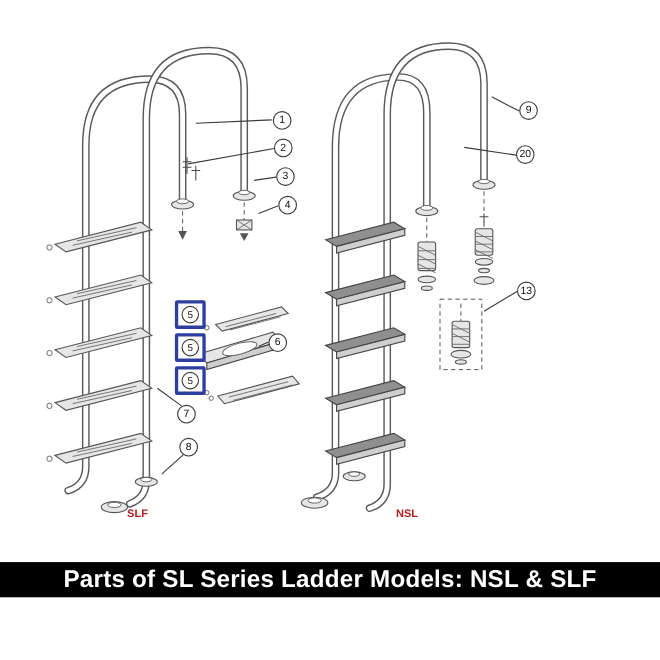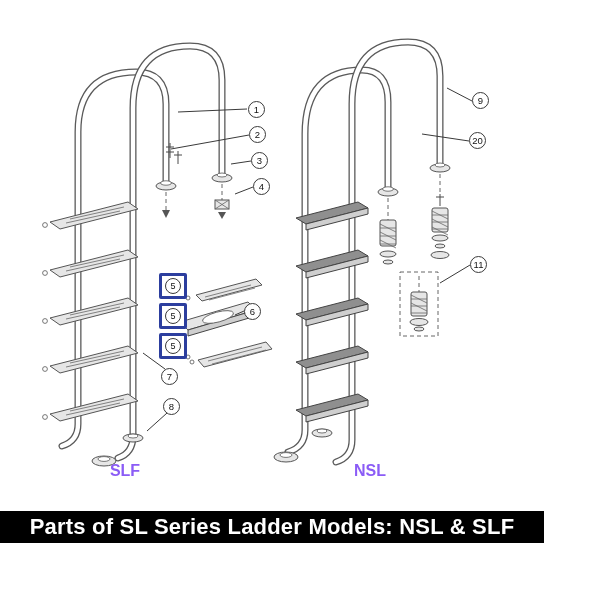--- a/index.html
+++ b/index.html
@@ -31,24 +31,24 @@
     border:3.5px solid var(--hl,#2c3e9e);background:#fff;border-radius:2px;
     display:flex;align-items:center;justify-content:center;z-index:3;
   }
   .hlbox .inner-circle{
     width:16px;height:16px;box-sizing:border-box;border:1.3px solid #3a3a3a;
     border-radius:50%;background:#fff;display:flex;align-items:center;
     justify-content:center;font-size:9px;color:#111;line-height:1;
   }
   .ladder-label{
     position:absolute;width:44px;text-align:center;font-weight:bold;
-    font-size:16px;color:#8b5cf6;z-index:2;
+    font-size:10px;color:#b91c1c;z-index:2;
   }
   #banner{
-    position:absolute;left:0;top:511px;width:544px;height:32px;
+    position:absolute;left:0;top:511px;width:600px;height:32px;
     background:var(--banner-bg,#000);color:var(--banner-fg,#fff);
     display:flex;align-items:center;justify-content:center;z-index:4;
   }
   #banner .banner-text{
     font-weight:bold;font-size:22px;letter-spacing:0.2px;white-space:nowrap;
   }
 </style>
 </head>
 <body>
 
@@ -212,21 +212,21 @@
   </div>
   <div class="hlbox" style="left:159px;top:333px;">
     <span class="inner-circle">5</span>
   </div>
 
   <div class="callout" style="left:244px;top:303px;">6</div>
   <div class="callout" style="left:161px;top:368px;">7</div>
   <div class="callout" style="left:163px;top:398px;">8</div>
   <div class="callout" style="left:472px;top:92px;">9</div>
   <div class="callout" style="left:469px;top:132px;">20</div>
-  <div class="callout" style="left:470px;top:256px;">11</div>
+  <div class="callout" style="left:470px;top:256px;">13</div>
 
   <div class="ladder-label" style="left:103px;top:462px;">SLF</div>
   <div class="ladder-label" style="left:348px;top:462px;">NSL</div>
 
   <div id="banner">
     <span class="banner-text">Parts of SL Series Ladder Models: NSL &amp; SLF</span>
   </div>
 
 </div>
 

